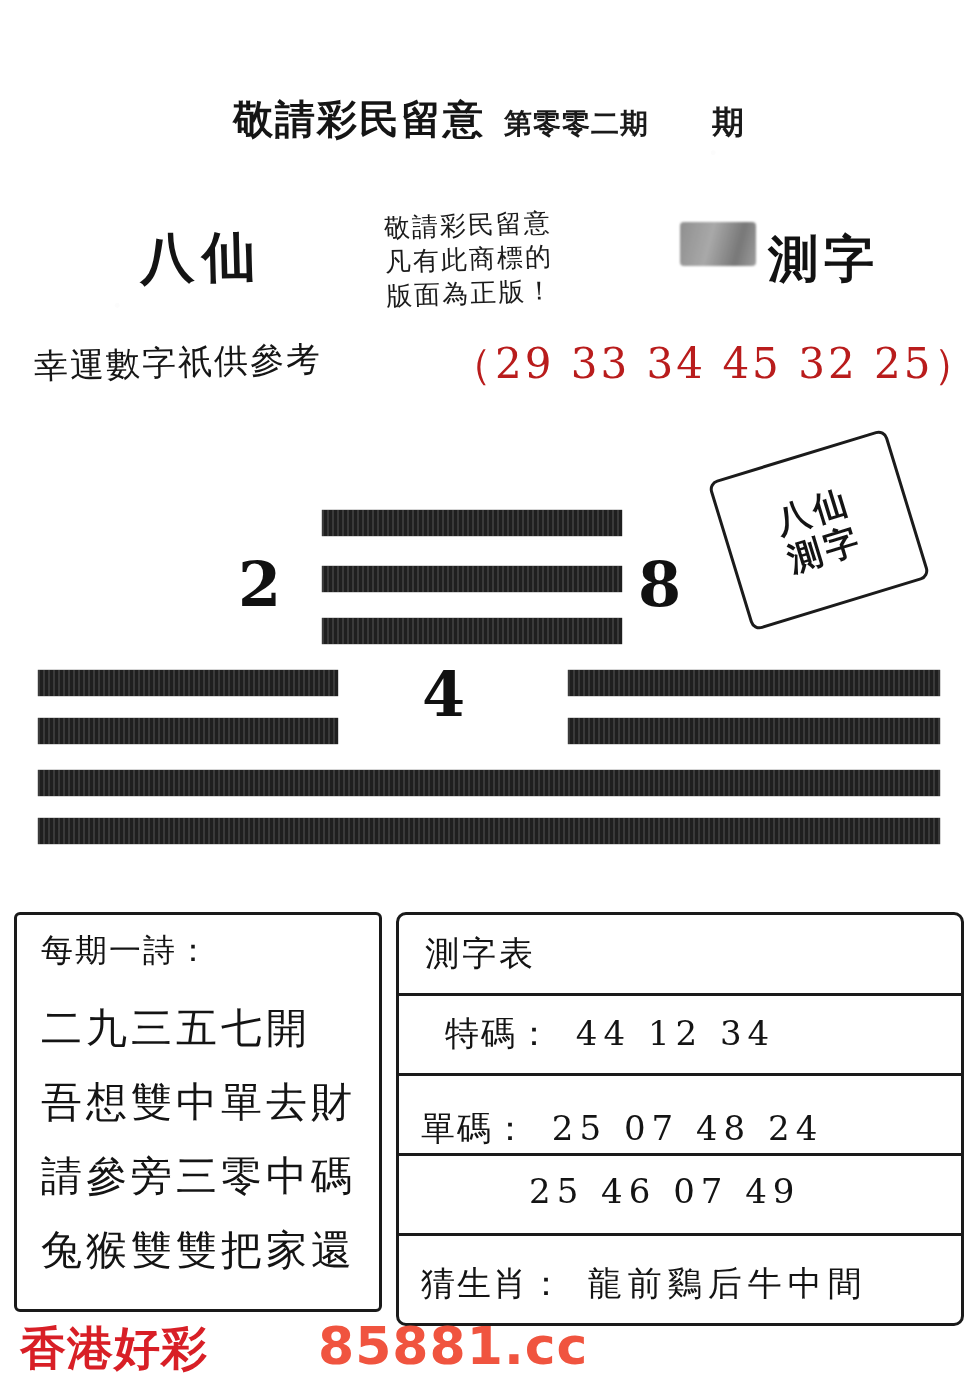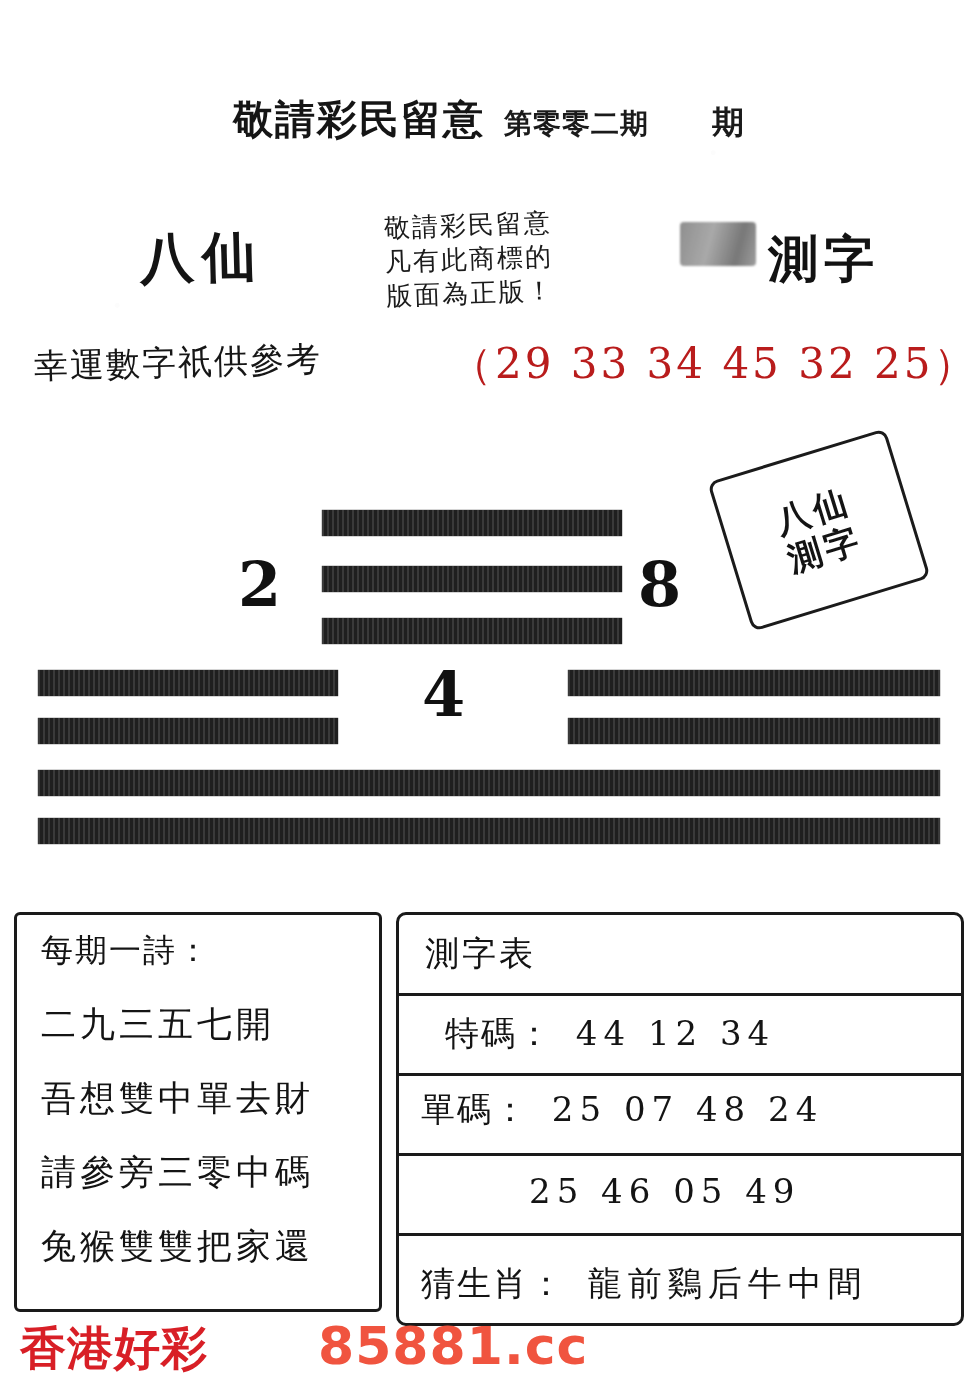--- a/index.html
+++ b/index.html
@@ -187,21 +187,21 @@
     left: 24px;
     font-family: "DejaVu Serif", serif;
     font-size: 32px;
     letter-spacing: 2px;
     color: #141414;
   }
   .poem-line {
     position: absolute;
     left: 24px;
     font-family: "DejaVu Serif", serif;
-    font-size: 35px;
+    font-size: 41px;
     letter-spacing: 4px;
     color: #141414;
     white-space: nowrap;
   }
 
   .table-box {
     position: absolute;
     left: 396px;
     top: 912px;
     width: 568px;
@@ -333,29 +333,29 @@
 <div class="table-box">
   <div class="tbl-title">測字表</div>
 
   <div class="tbl-divider" style="top:78px;"></div>
   <div class="tbl-row" style="top:96px;margin-left:24px;">
     <span class="lbl">特碼：</span>
     <span class="val">44  12    34</span>
   </div>
 
   <div class="tbl-divider" style="top:158px;"></div>
-  <div class="tbl-row" style="top:172px;">
+  <div class="tbl-row" style="top:191px;">
     <span class="lbl">單碼：</span>
     <span class="val">25  07    48 24</span>
   </div>
 
   <div class="tbl-divider" style="top:238px;"></div>
   <div class="tbl-row" style="top:256px; left:120px;">
     <span class="lbl"></span>
-    <span class="val">25   46   05 49</span>
+    <span class="val">25   46   07 49</span>
   </div>
 
   <div class="tbl-divider" style="top:318px;"></div>
   <div class="tbl-row" style="top:346px;">
     <span class="lbl">猜生肖：</span>
     <span class="val">龍前鷄后牛中間</span>
   </div>
 </div>
 
 <div class="footer-brand">香港好彩</div>

